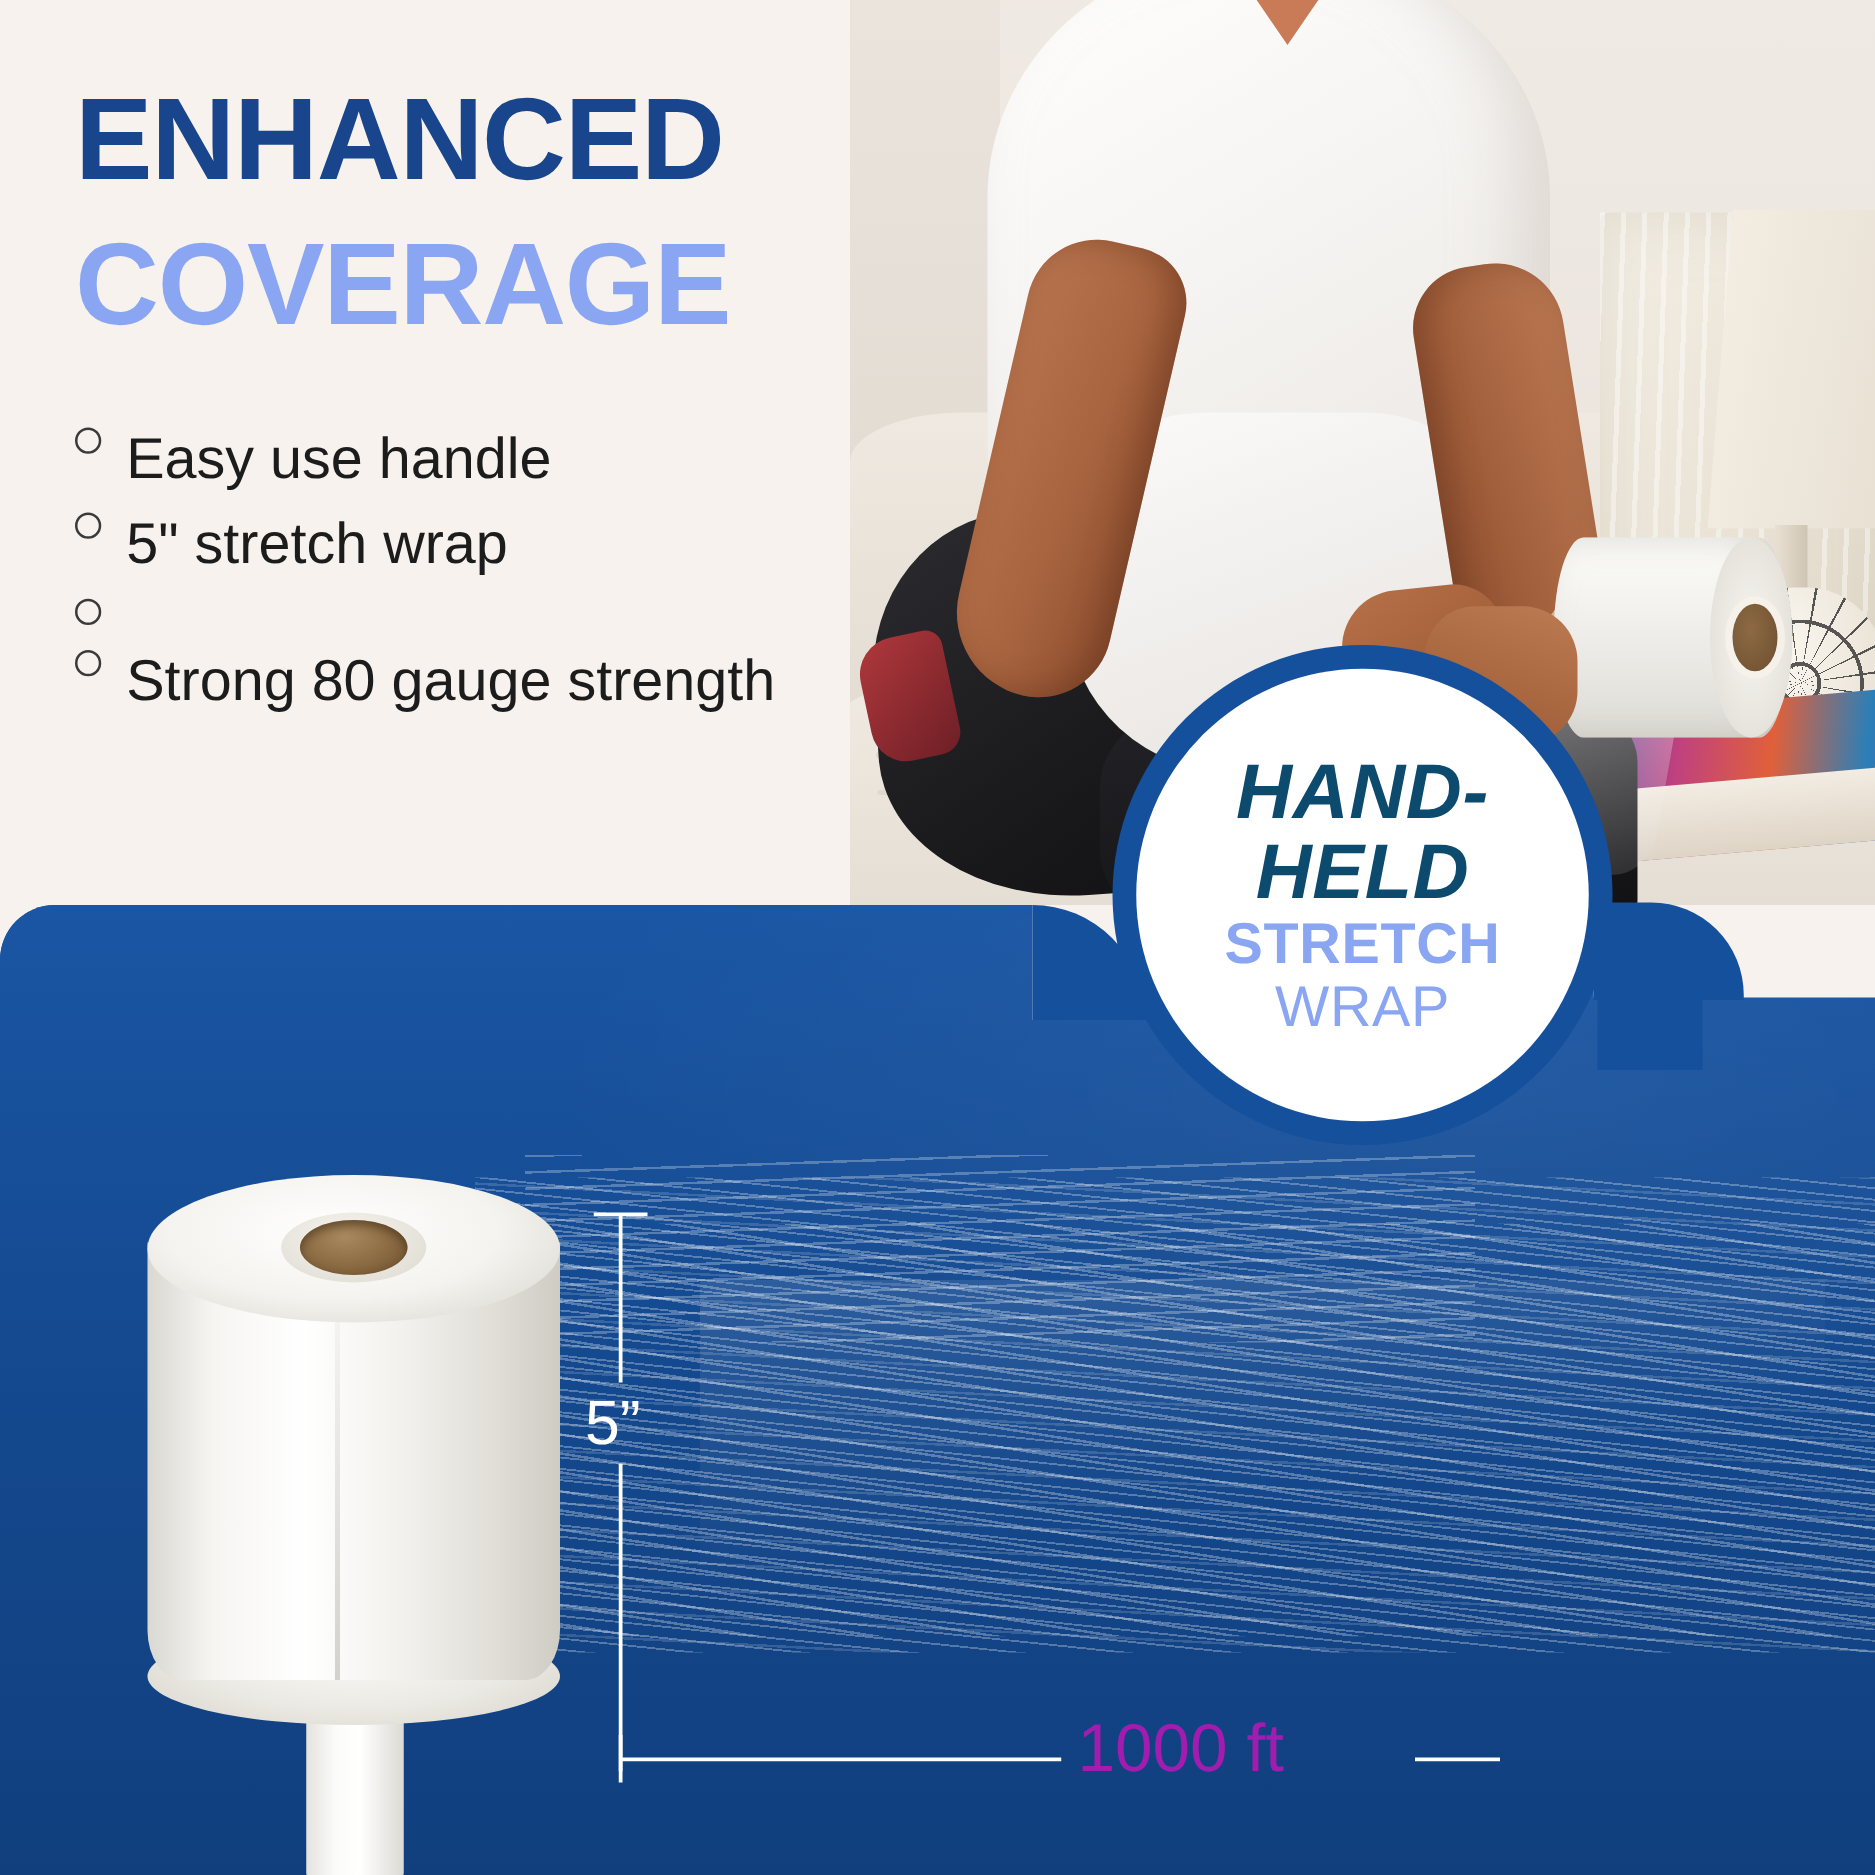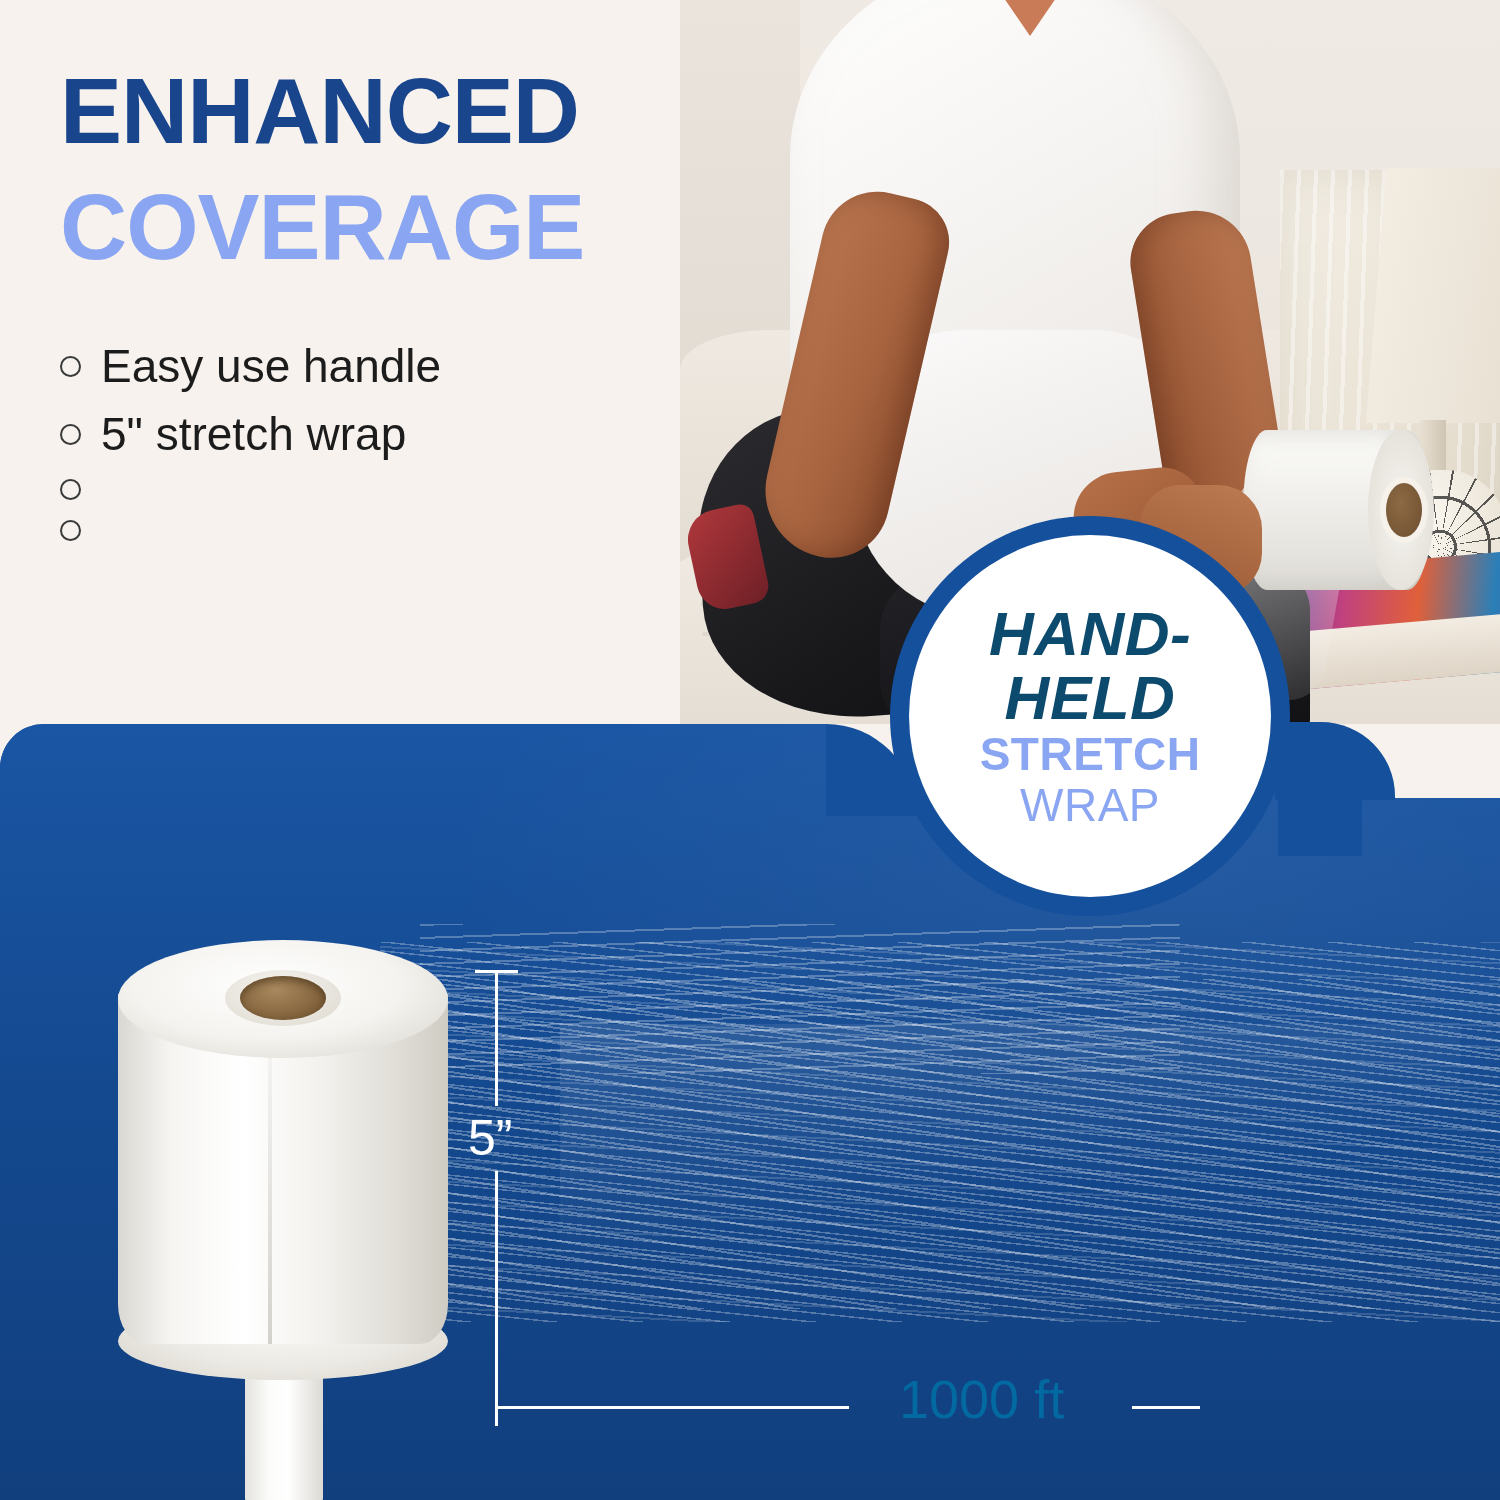--- a/index.html
+++ b/index.html
@@ -106,21 +106,21 @@
   
   .headline{position:absolute;left:60px;top:66px;width:700px;}
   .hl1,.hl2{
     font-weight:700;font-size:93px;line-height:.98;letter-spacing:-1px;
     font-family:"Liberation Sans","DejaVu Sans",sans-serif;margin:0;
   }
   .hl1{color:#19458c;}
   .hl2{color:#8aa6f2;margin-top:25px;}
 
   .bullets{position:absolute;left:60px;top:342px;width:700px;}
-  .bullet{display:flex;align-items:center;margin-bottom:20px;}
+  .bullet{display:flex;align-items:flex-start;margin-bottom:20px;}
   .bdot{width:17px;height:17px;border:2.5px solid #3a3a3a;border-radius:50%;
     flex:0 0 auto;margin-right:20px;}
   .btxt{font-size:46px;color:#1c1c1c;line-height:1.05;white-space:nowrap;}
 
   
   .panel{
     position:absolute;left:0;top:724px;width:1500px;height:776px;
     background:#15509c;
     border-top-left-radius:44px;border-top-right-radius:0;
     overflow:hidden;
@@ -218,21 +218,21 @@
 
   
   .vline-top{position:absolute;left:495px;top:247px;width:3px;height:135px;background:#fff;}
   .vline-bot{position:absolute;left:495px;top:447px;width:3px;height:246px;background:#fff;}
   .vcap{position:absolute;left:475px;top:246px;width:43px;height:3px;background:#fff;}
   .vlabel{position:absolute;left:468px;top:385px;font-size:50px;color:#fff;font-weight:400;}
 
   .hline-l{position:absolute;left:497px;top:682px;width:352px;height:3px;background:#fff;}
   .hline-r{position:absolute;left:1132px;top:682px;width:68px;height:3px;background:#fff;}
   .hcap-l{position:absolute;left:495px;top:664px;width:3px;height:38px;background:#fff;}
-  .hlabel{position:absolute;left:899px;top:644px;font-size:54px;color:#0369a1;font-weight:400;}
+  .hlabel{position:absolute;left:862px;top:644px;font-size:54px;color:#a21caf;font-weight:400;}
 
 </style>
 </head>
 <body>
 
 <div id="stage">
 
   <div class="photo">
     <div class="ph-wallL"></div>
     <div class="ph-sofaback"></div>
@@ -274,20 +274,21 @@
     </div>
     <div class="bullet">
       <span class="bdot"></span>
       <span class="btxt">5" stretch wrap</span>
     </div>
     <div class="bullet">
       <span class="bdot"></span>
     </div>
     <div class="bullet">
       <span class="bdot"></span>
+      <span class="btxt">Strong 80 gauge strength</span>
     </div>
   </div>
 
   <div class="panel">
     <div class="panel-tex"></div>
   </div>
   <div class="panel-notch"></div>
   <div class="panel-fillet"></div>
   <div class="fillet-left"></div>
 

